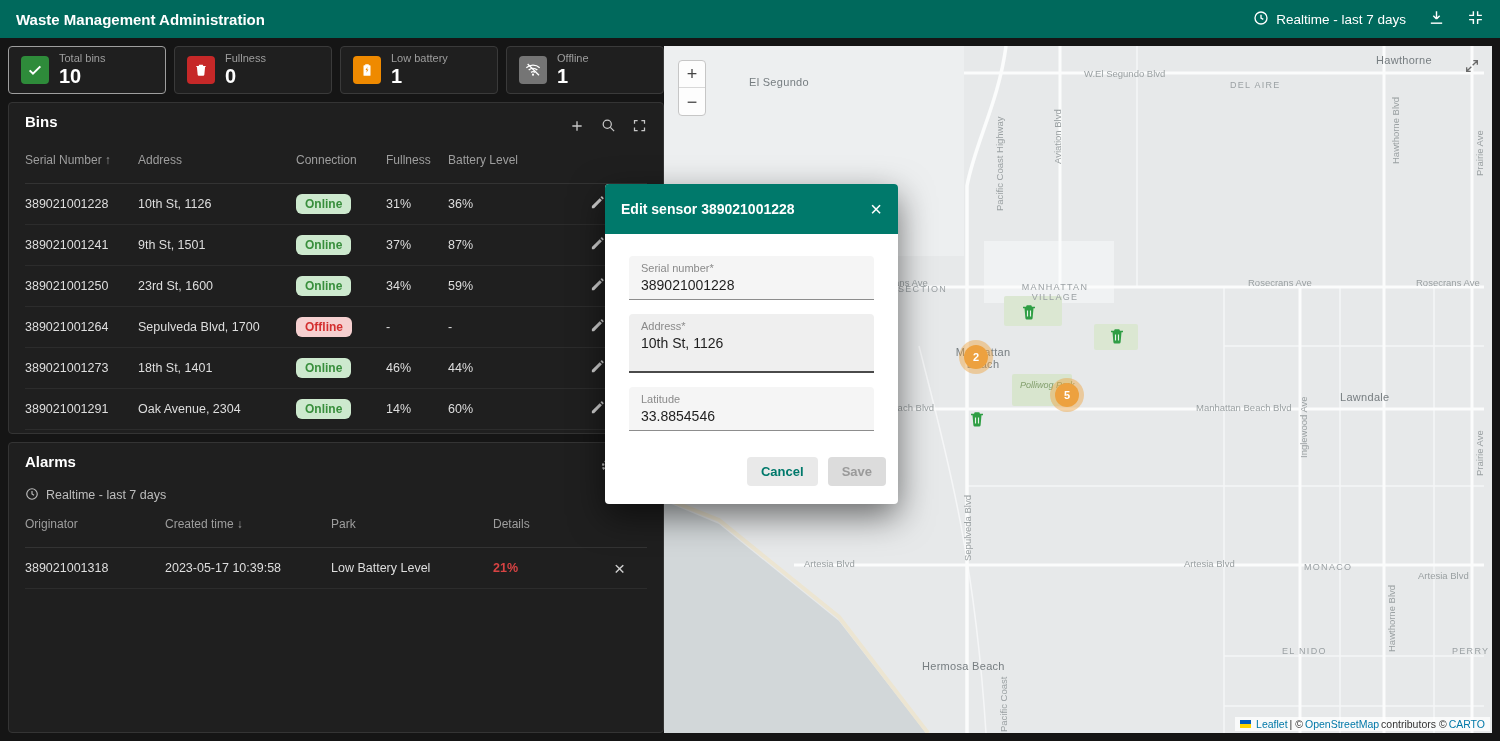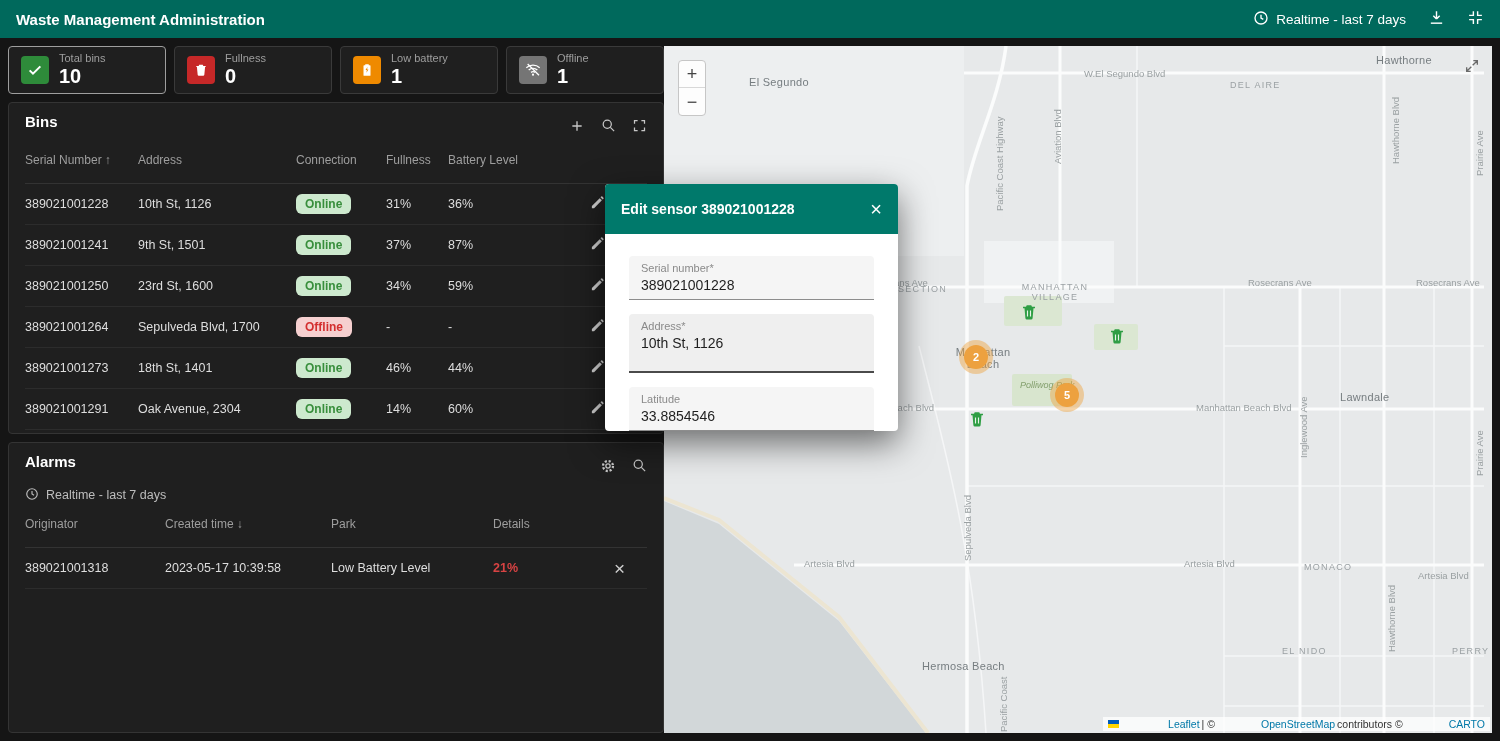--- a/index.html
+++ b/index.html
@@ -86,21 +86,21 @@
     color:#fff; font-size:11px; font-weight:bold; display:flex; align-items:center;
     justify-content:center; transform:translate(-50%,-50%); cursor:pointer; }
   .zoom-ctl { position:absolute; left:14px; top:14px; width:28px; border:1px solid #c6c6c6;
     border-radius:4px; overflow:hidden; background:rgba(255,255,255,.85); }
   .zoom-btn { width:100%; height:27px; background:none; border:none; font-size:18px;
     color:#444; cursor:pointer; line-height:1; }
   .zoom-btn:first-child { border-bottom:1px solid #d8d8d8; }
   .map-expand { position:absolute; right:12px; top:12px; cursor:pointer; }
   .attribution { position:absolute; right:2px; bottom:2px; background:rgba(255,255,255,.75);
     font-size:10.5px; color:#333; padding:1px 5px; display:flex; align-items:center; gap:2px; }
-  .attribution a { color:#0078A8; text-decoration:none; cursor:pointer;margin-left:44px; }
+  .attribution a { color:#0078A8; text-decoration:none; cursor:pointer; }
   .ua-flag { display:inline-block; width:11px; height:8px; margin-right:3px;
     background:linear-gradient(#005BBB 50%, #FFD500 50%); }
 
   
   .modal { position:absolute; left:605px; top:184px; width:293px; background:#fff;
     border-radius:4px; box-shadow:0 12px 34px rgba(0,0,0,.55); z-index:50; overflow:hidden; }
   .modal-head { background:#00796b; height:50px; display:flex; align-items:center;
     justify-content:space-between; padding:0 16px; }
   .modal-title { color:#fff; font-size:14px; font-weight:bold; }
   .modal-close { background:none; border:none; color:#fff; font-size:20px; cursor:pointer; line-height:1; }
@@ -498,13 +498,17 @@
     </div>
     <div class="field focused">
       <span class="field-label">Address*</span>
       <div class="field-value">10th St, 1126</div>
     </div>
     <div class="field">
       <span class="field-label">Latitude</span>
       <div class="field-value">33.8854546</div>
     </div>
   </div>
+  <div class="modal-actions">
+    <button class="btn cancel">Cancel</button>
+    <button class="btn save">Save</button>
+  </div>
 </div>
 
 </body></html>

